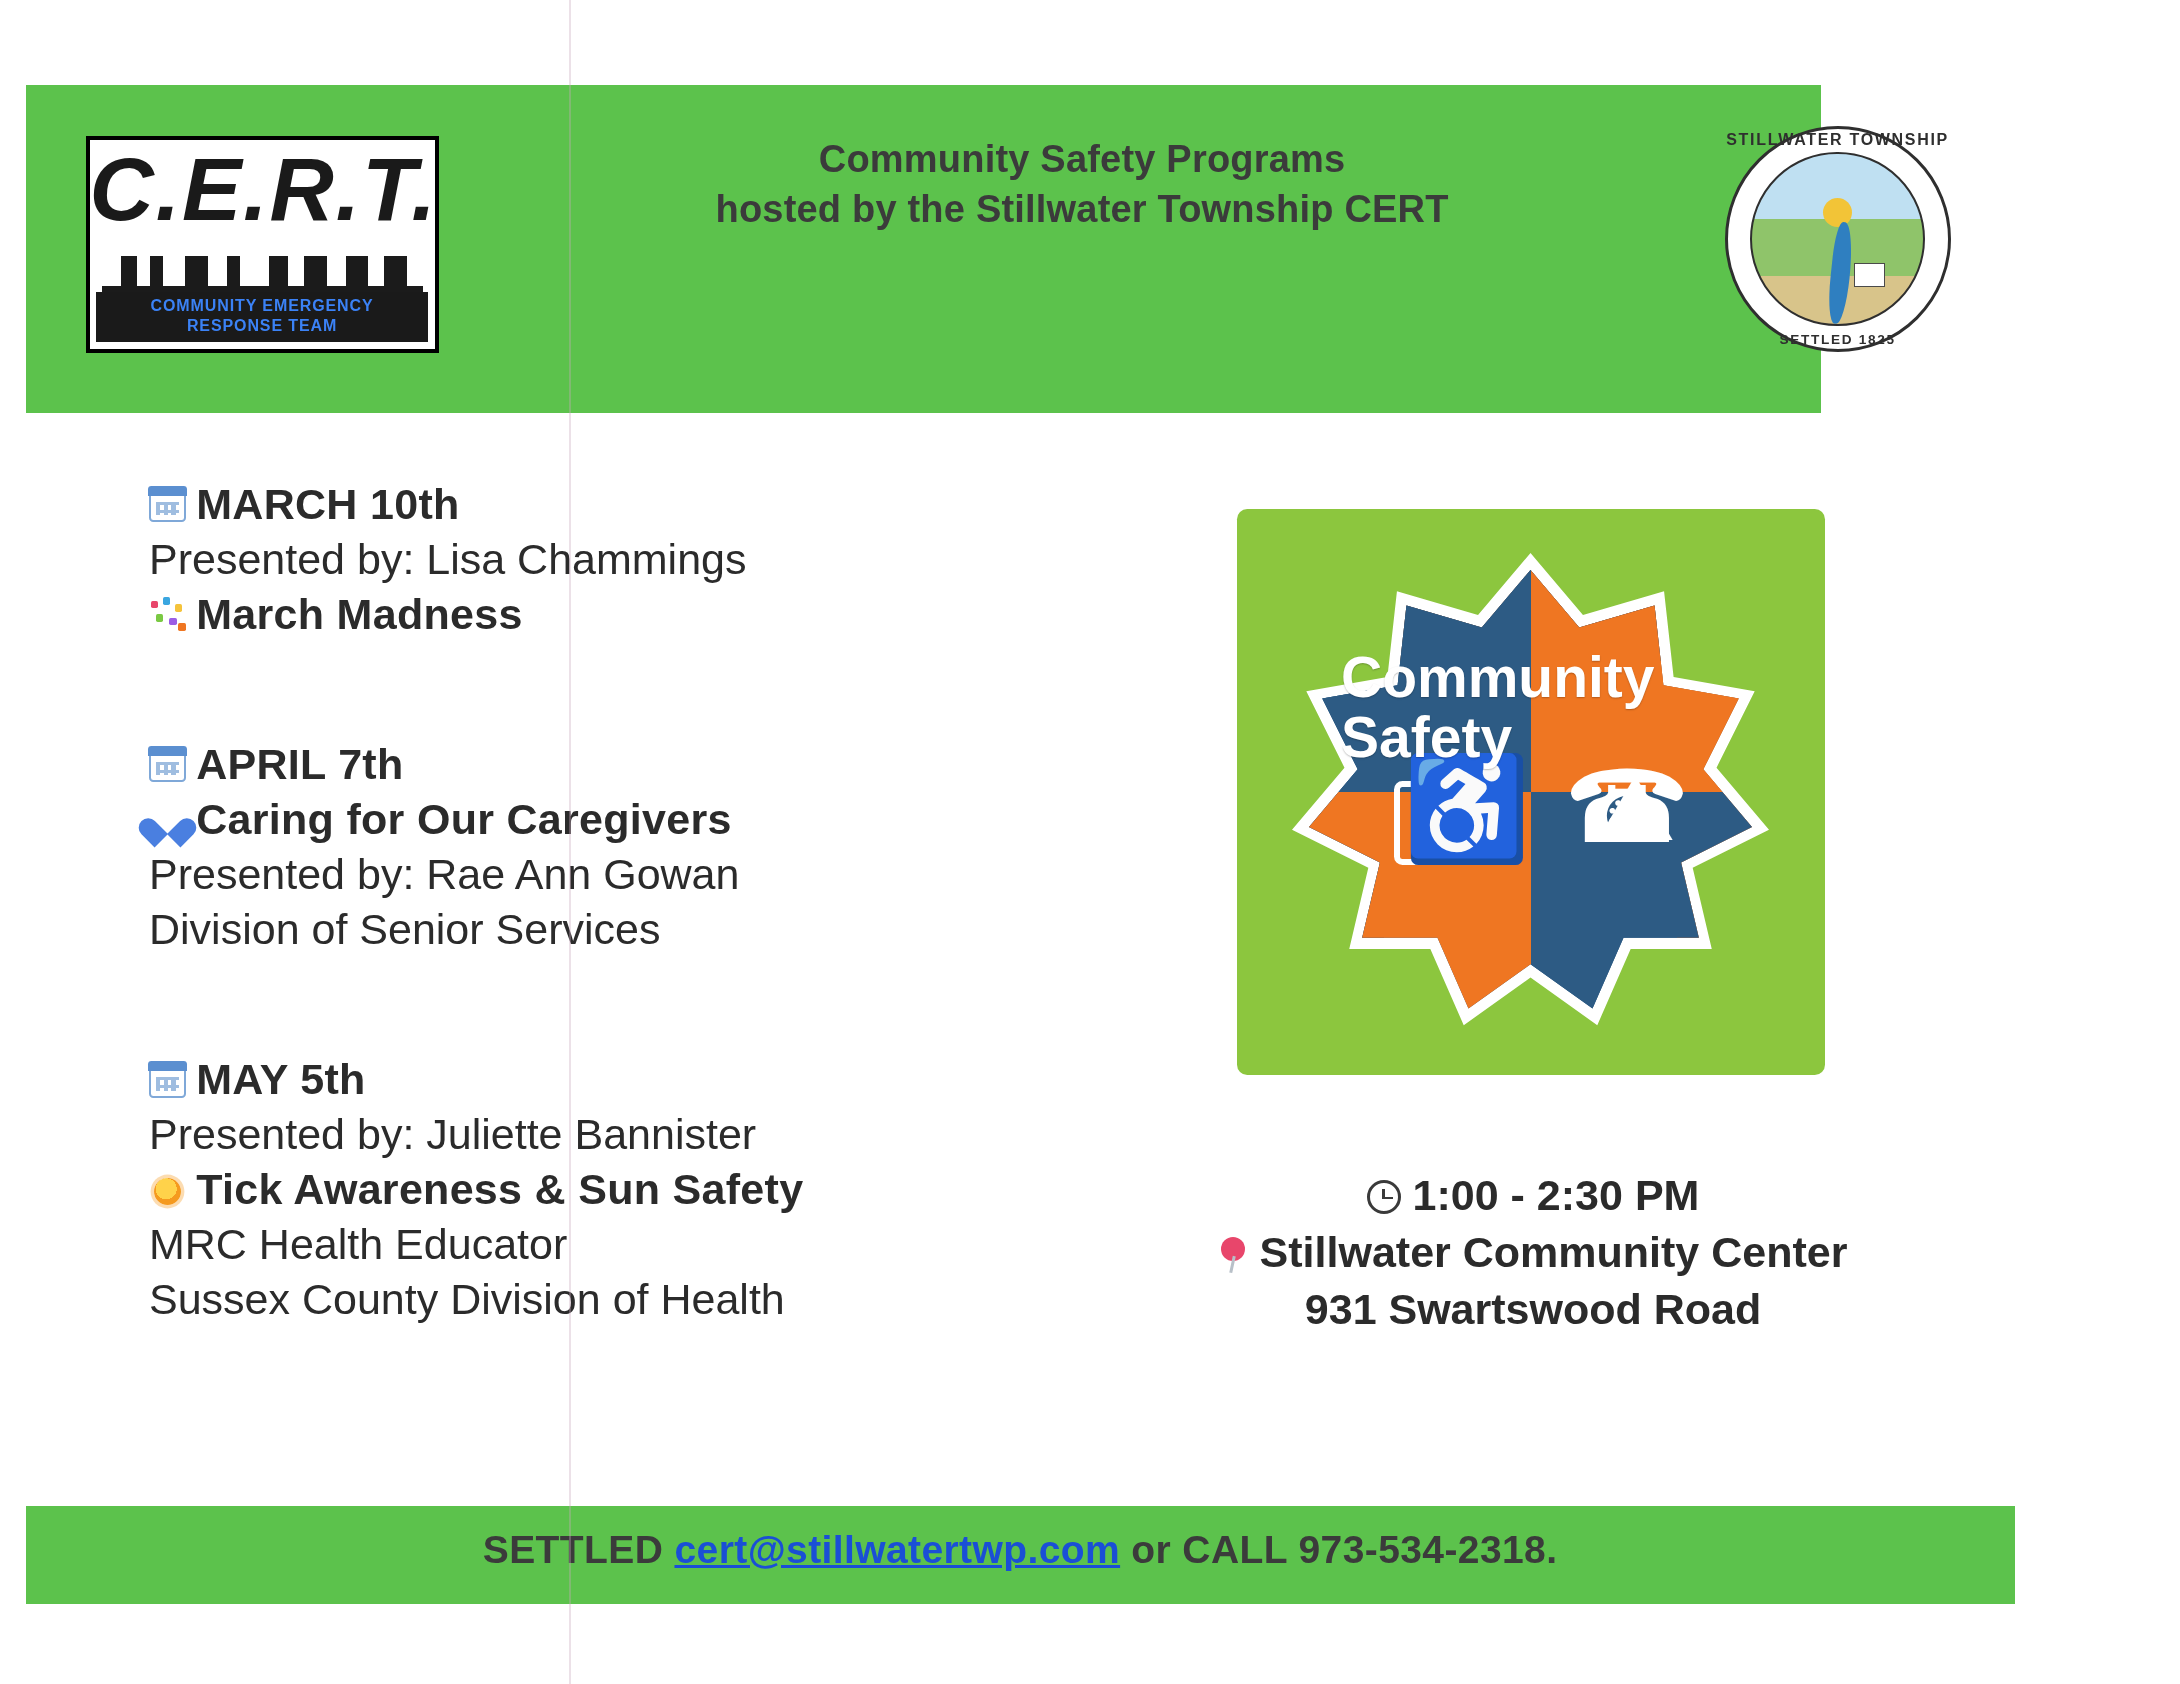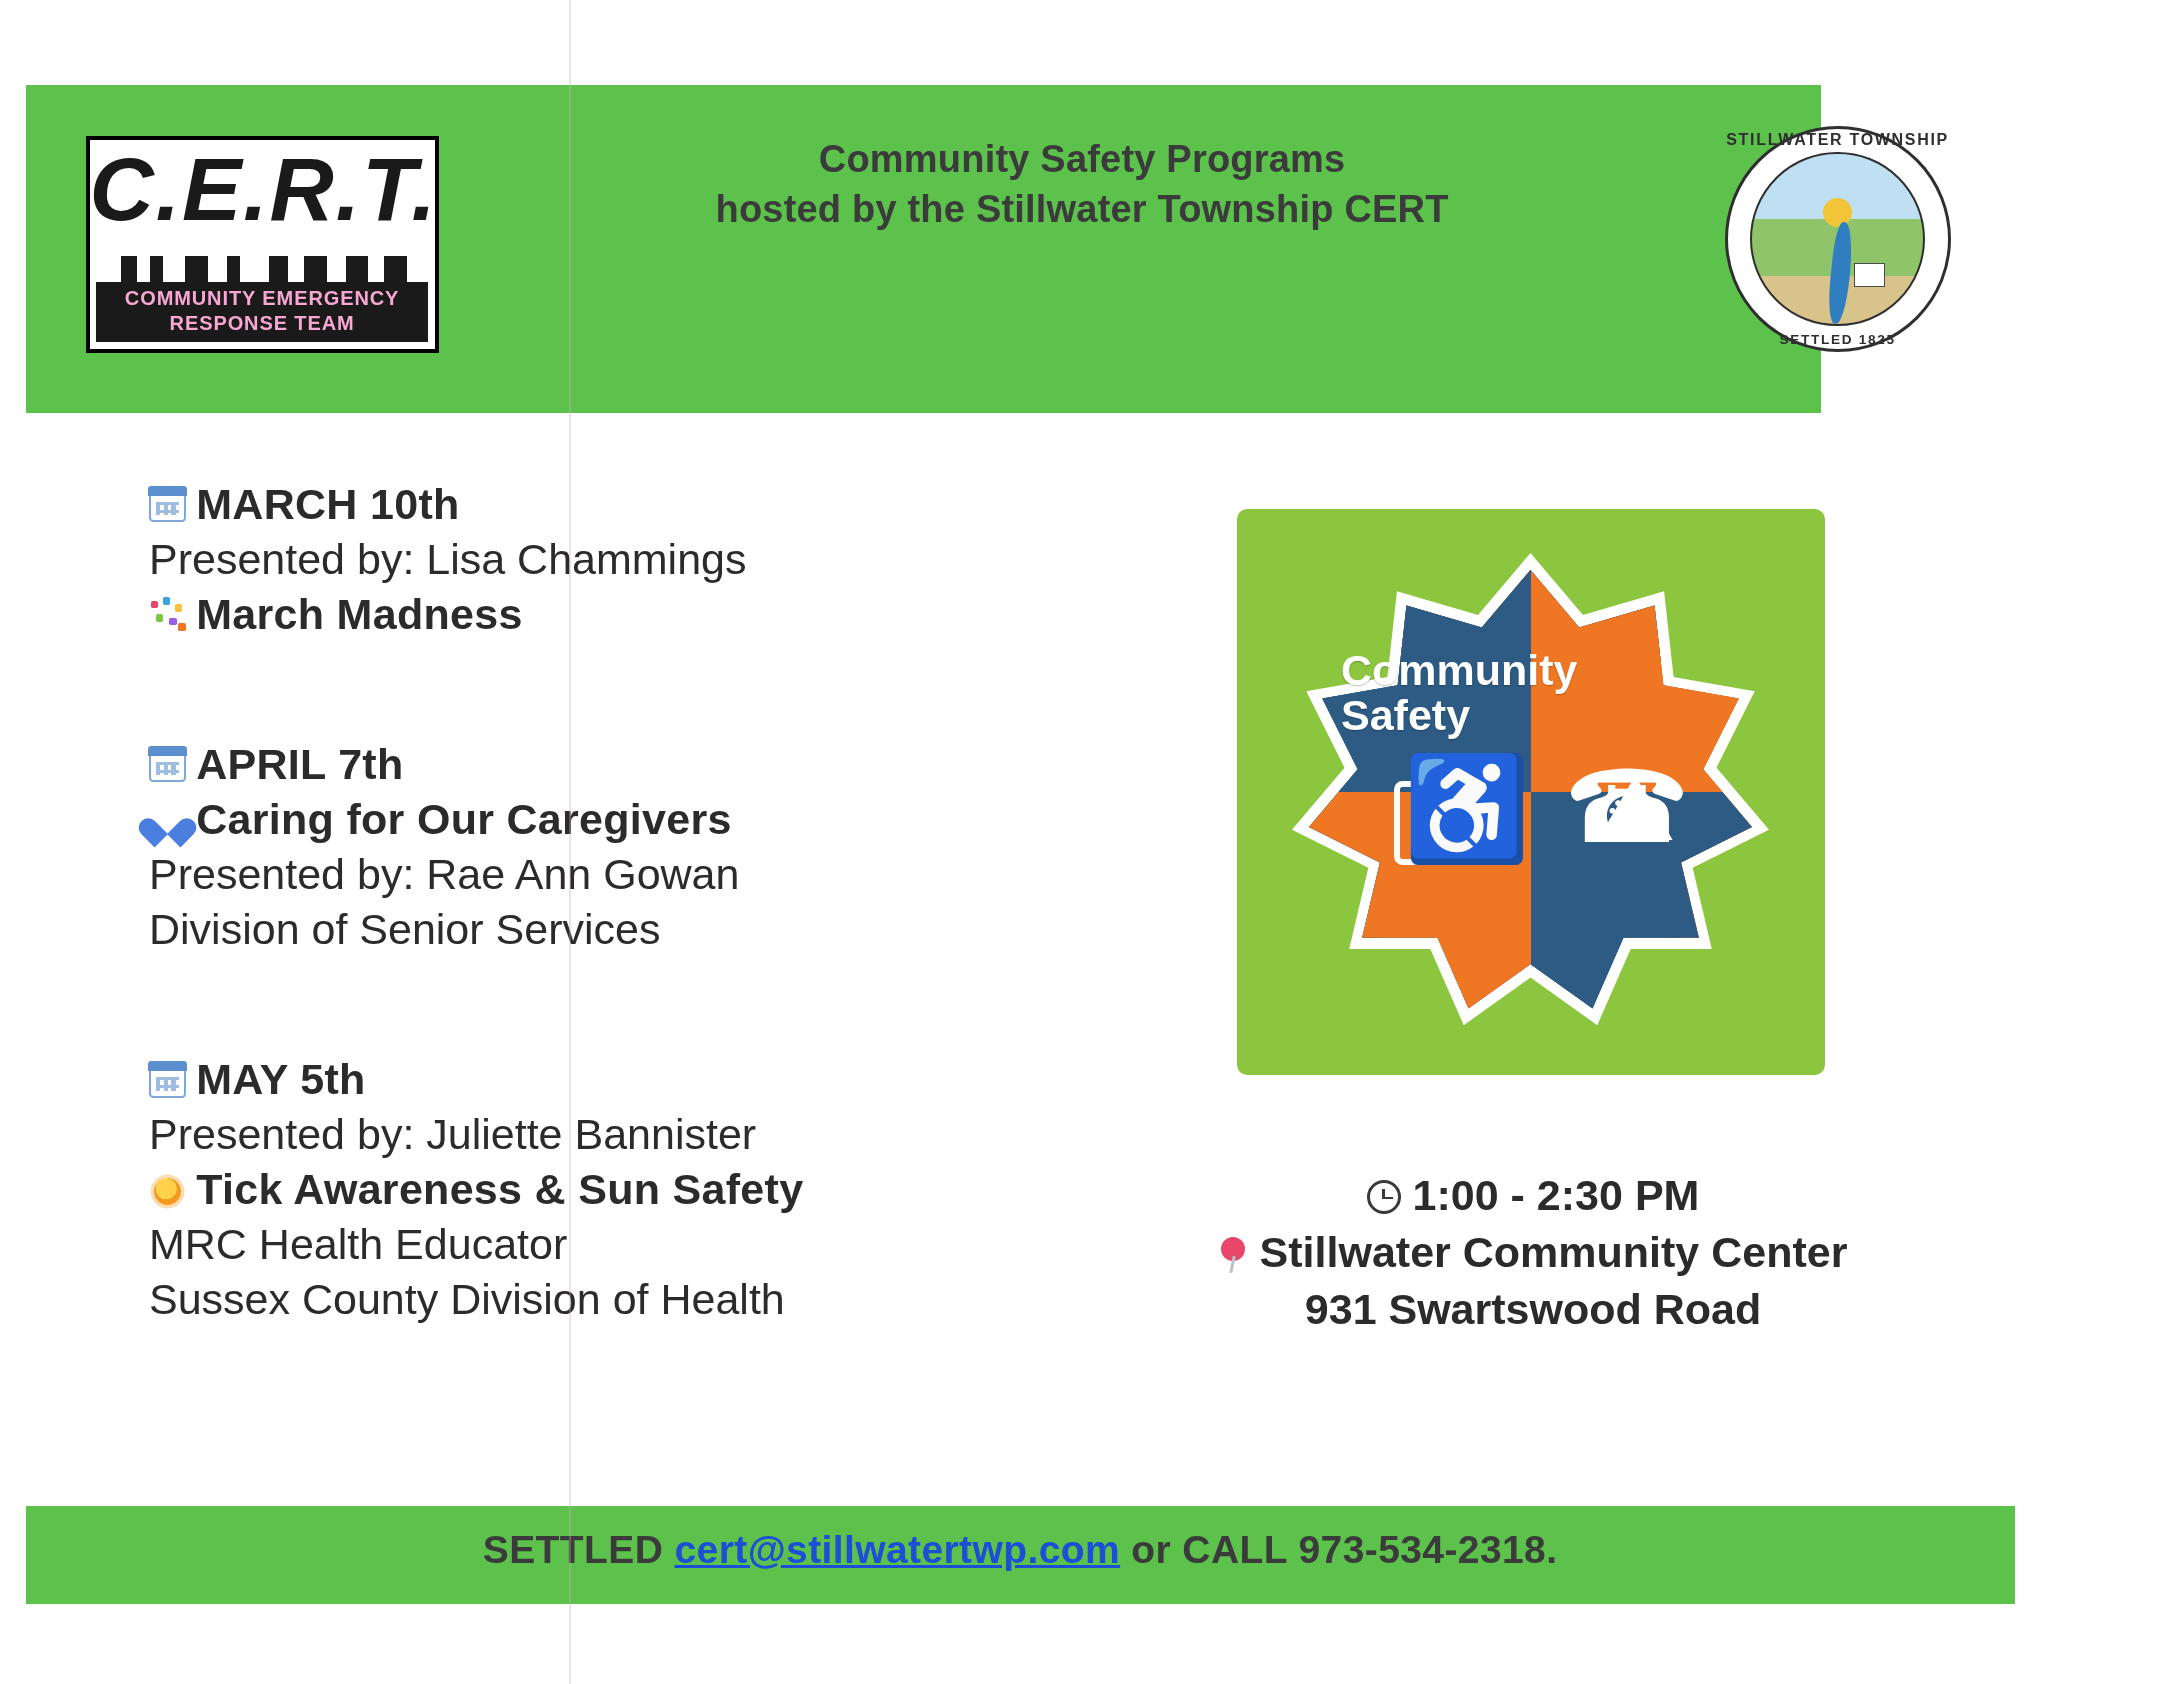--- a/index.html
+++ b/index.html
@@ -94,24 +94,24 @@
     background-size: 100% 100%, 100% 44px;
     background-position: 0 0, 0 15.3px;
     background-repeat: no-repeat;
   }
   .cert-logo .cert-sub {
     position: absolute;
     left: 6.8px;
     right: 6.8px;
     bottom: 6.8px;
     background: #1a1a1a;
-    color: #f9a8d4;
+    color: #3b82f6;
     text-align: center;
     font-weight: bold;
-    font-size: 20px;
+    font-size: 16px;
     line-height: 1.25;
     padding: 4.3px 0 6px 0;
     letter-spacing: 0.9px;
   }
 
   
   .seal {
     position: absolute;
     left: 1699px;
     top: 41px;
@@ -316,21 +316,21 @@
   .q-tl { left: 0; top: 0; background: #2d5b84; }
   .q-tr { right: 0; top: 0; background: #ef7622; }
   .q-bl { left: 0; bottom: 0; background: #ef7622; }
   .q-br { right: 0; bottom: 0; background: #2d5b84; }
   .cs-label {
     position: absolute;
     left: 49px;
     top: 95px;
     color: #ffffff;
     font-weight: bold;
-    font-size: 43px;
+    font-size: 57px;
     line-height: 1.05;
     z-index: 5;
     text-shadow: 0 0.9px 1.7px rgba(0,0,0,0.25);
   }
   .ic {
     position: absolute;
     color: #ffffff;
     z-index: 4;
   }
   .ic-kit {

